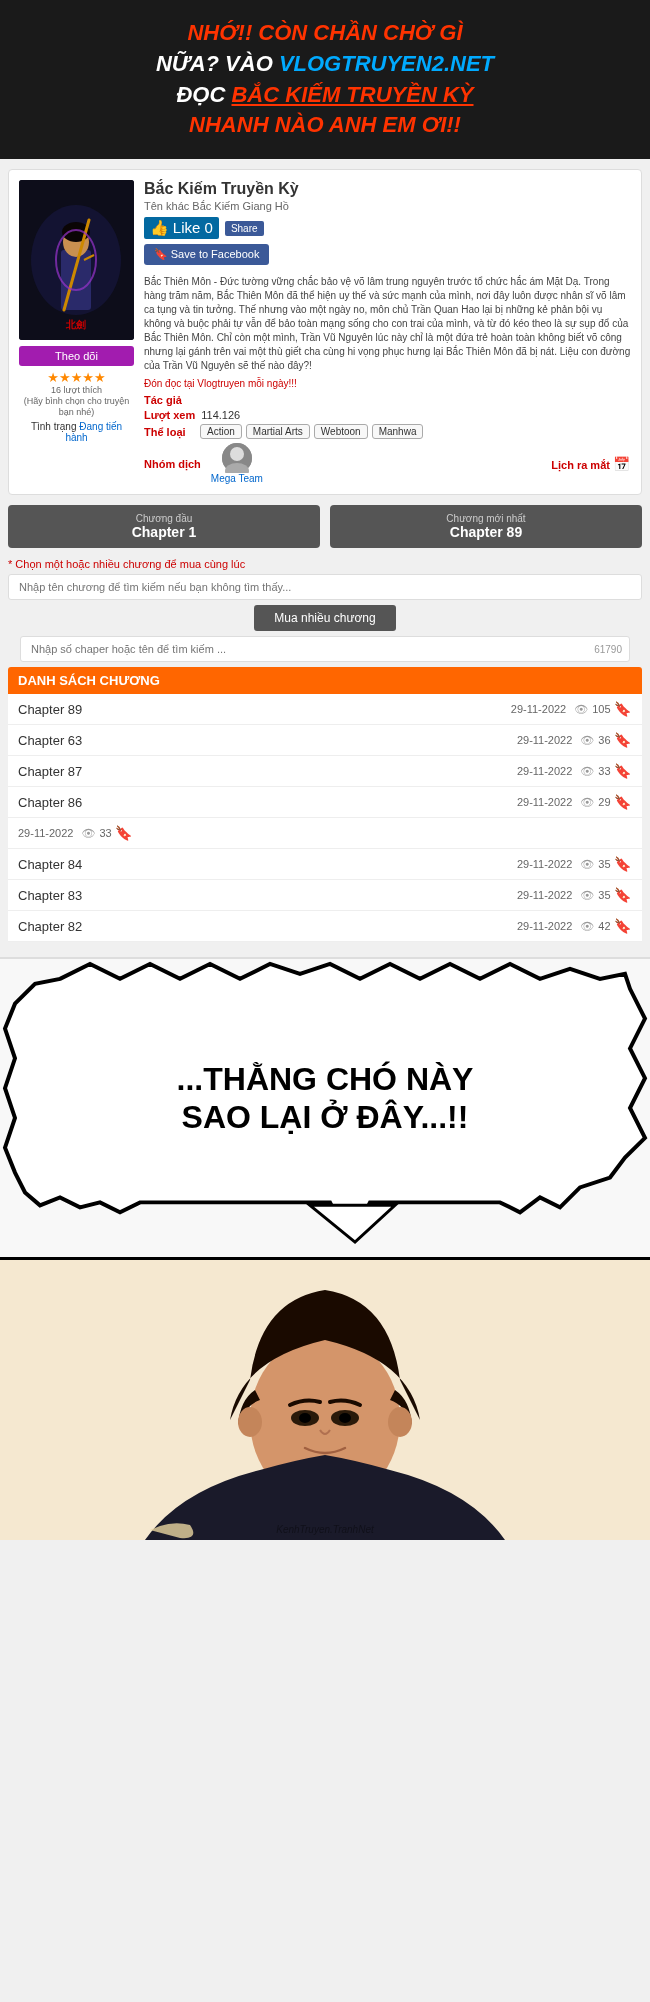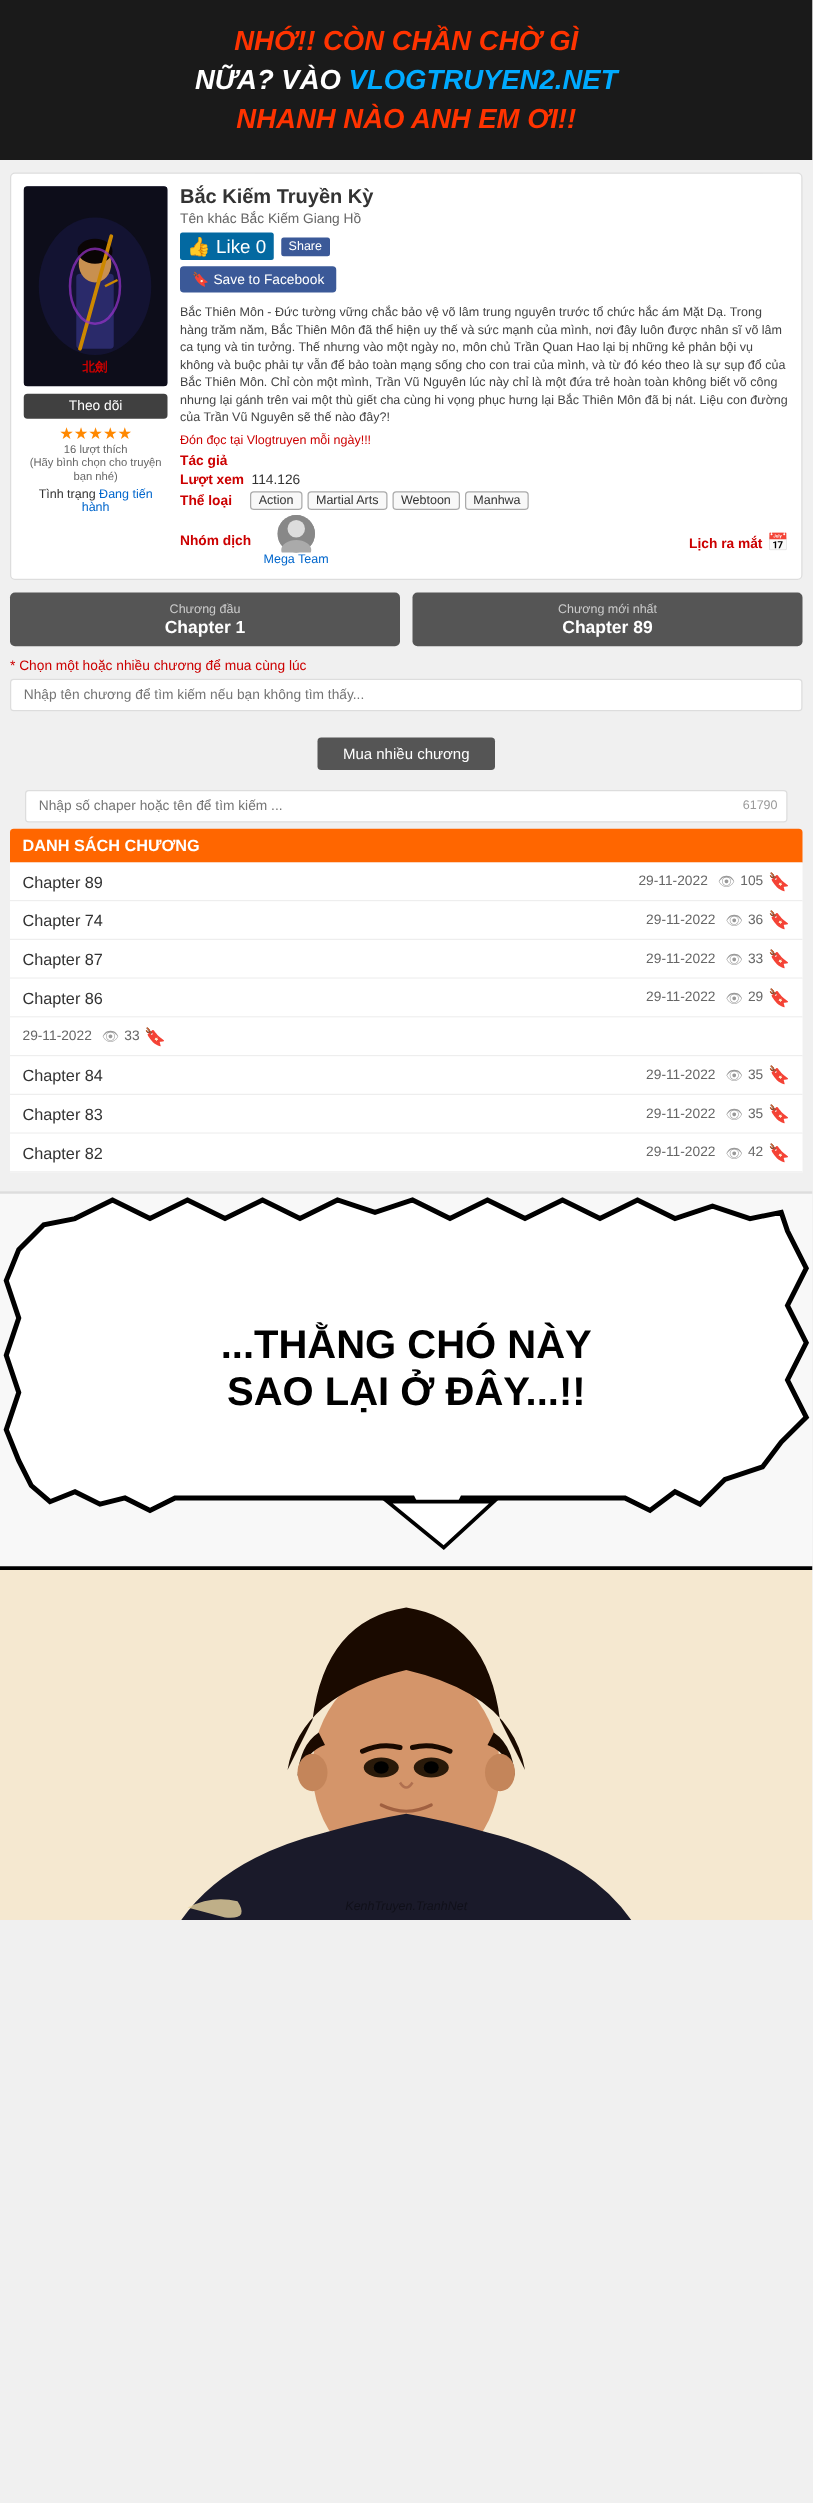--- a/index.html
+++ b/index.html
@@ -55,21 +55,21 @@
       align-items: center;
       justify-content: center;
       overflow: hidden;
       position: relative;
     }
     .follow-section {
       margin-top: 6px;
       text-align: center;
     }
     .follow-btn {
-      background: #404040;
+      background: #a21caf;
       color: #fff;
       border: none;
       padding: 4px 20px;
       border-radius: 3px;
       font-size: 11px;
       cursor: pointer;
       width: 100%;
     }
     .stars {
       color: #ff8800;
@@ -267,21 +267,21 @@
       width: 100%;
       border: 1px solid #ddd;
       padding: 6px 10px;
       font-size: 11px;
       color: #aaa;
       border-radius: 3px;
       margin-bottom: 5px;
     }
     .purchase-btn {
       display: block;
-      margin: 16px auto;
+      margin: 0 auto;
       background: #555;
       color: #fff;
       border: none;
       padding: 6px 20px;
       border-radius: 3px;
       cursor: pointer;
       font-size: 12px;
     }
 
     
@@ -395,20 +395,23 @@
   </style>
 </head>
 <body>
 
 <div class="banner">
   <div class="banner-text-1">
     <span class="highlight">NHỚ!! CÒN CHẦN CHỜ GÌ</span>
   </div>
   <div class="banner-text-1">
     <span>NỮA? VÀO </span><span class="highlight-blue">VLOGTRUYEN2.NET</span>
+  </div>
+  <div class="banner-text-1">
+    <span>ĐỌC </span><span class="highlight" style="text-decoration:underline;">BẮC KIẾM TRUYỀN KỲ</span>
   </div>
   <div class="banner-text-1">
     <span class="highlight">NHANH NÀO ANH EM ƠI!!</span>
   </div>
 </div>
 
 <div class="main-card">
   <div class="manga-info">
 
     <div style="display:flex;flex-direction:column;align-items:center;">
@@ -530,21 +533,21 @@
 
   <div class="chapter-item">
     <span class="chapter-name">Chapter 89</span>
     <span class="chapter-date">29-11-2022</span>
     <span class="eye-icon">👁</span>
     <span class="chapter-views">105</span>
     <span class="bookmark-icon">🔖</span>
   </div>
 
   <div class="chapter-item">
-    <span class="chapter-name">Chapter 74</span>
+    <span class="chapter-name">Chapter 63</span>
     <span class="chapter-date">29-11-2022</span>
     <span class="eye-icon">👁</span>
     <span class="chapter-views">36</span>
     <span class="bookmark-icon">🔖</span>
   </div>
 
   <div class="chapter-item">
     <span class="chapter-name">Chapter 87</span>
     <span class="chapter-date">29-11-2022</span>
     <span class="eye-icon">👁</span>

